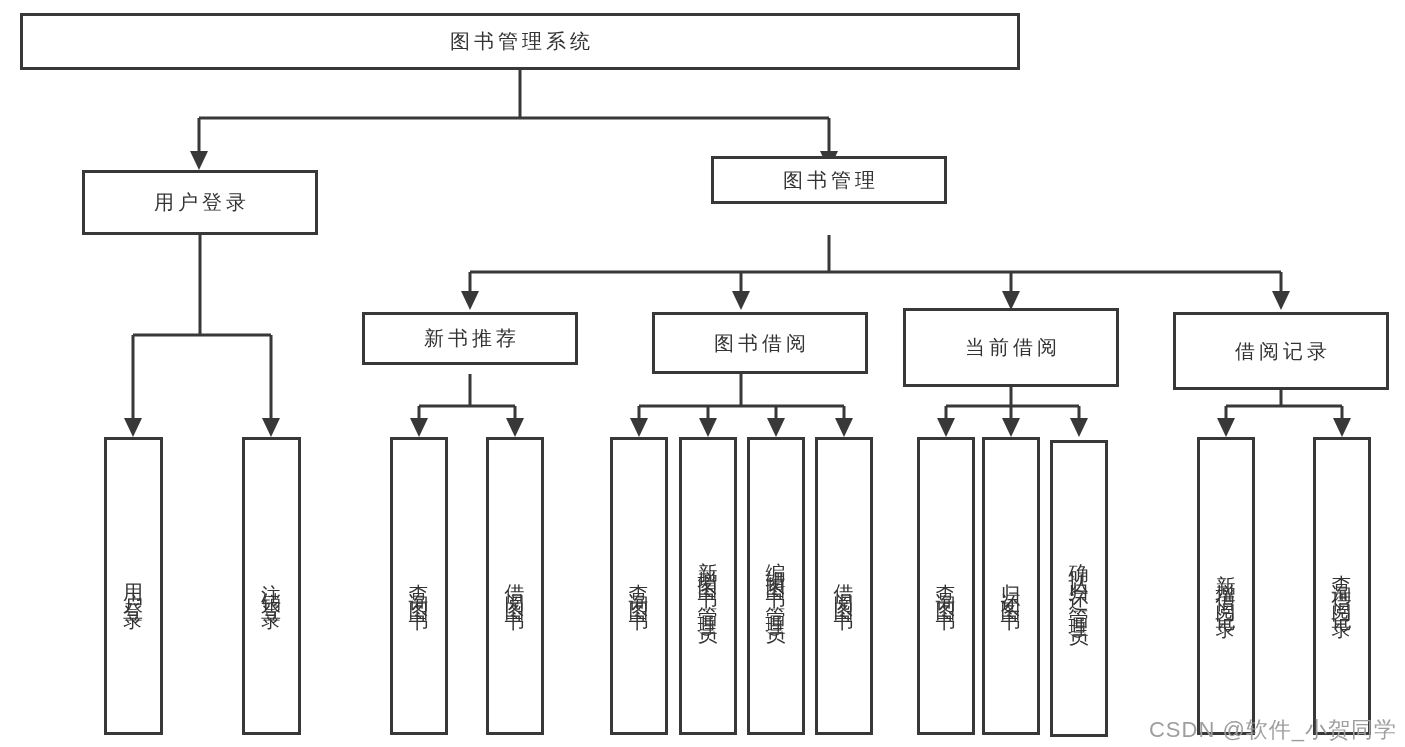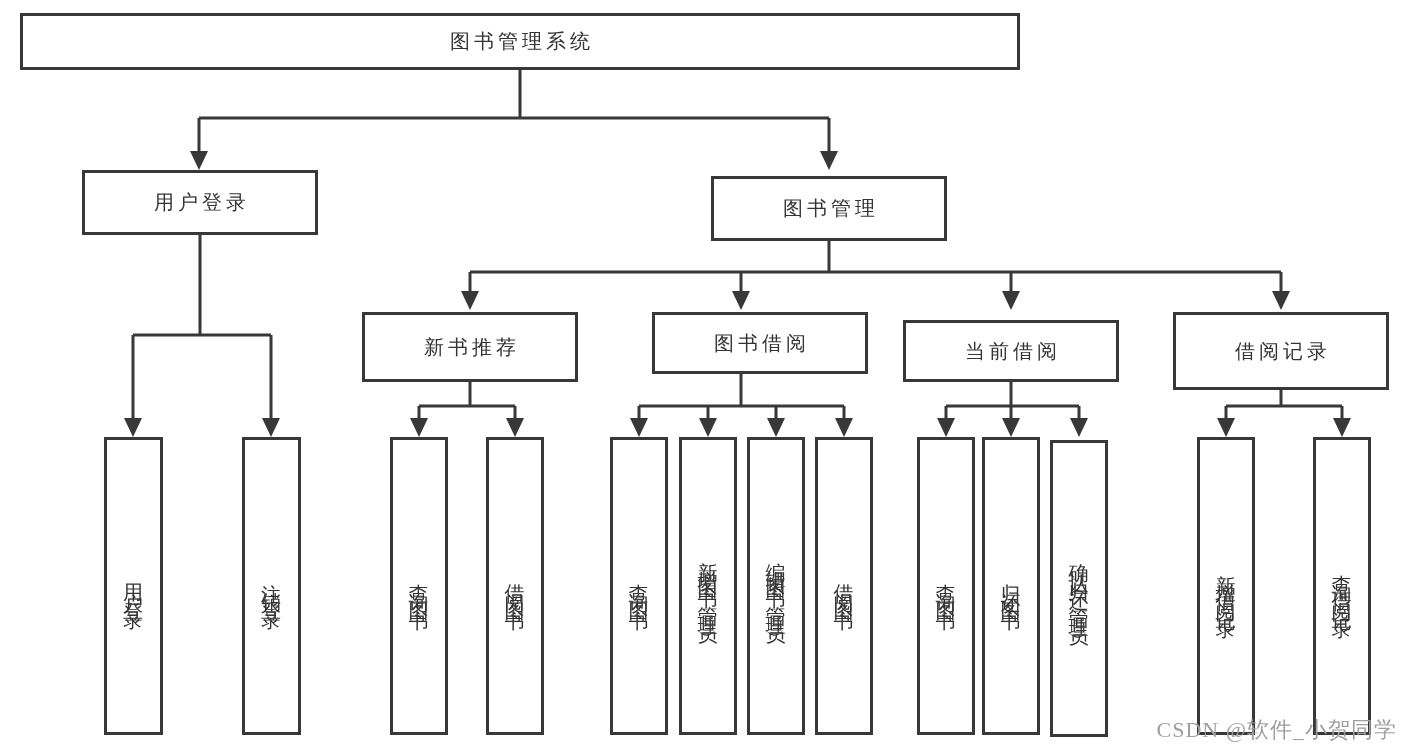--- a/index.html
+++ b/index.html
@@ -50,21 +50,20 @@
     line-height:1;
     white-space:nowrap;
   }
   .watermark{
     position:absolute;
     right:8px;bottom:2px;
     color:var(--wm);
     font-size:22px;
     letter-spacing:1px;
     white-space:nowrap;
-    font-family:Liberation Serif, serif;
   }
 </style>
 </head>
 <body>
 
 <div class="stage">
 
   <svg class="connector-layer" viewBox="0 0 1405 747" xmlns="http://www.w3.org/2000/svg" aria-hidden="true">
 
     <path d="M520 69 V118 M199 118 H829 M199 118 V151 M829 118 V151"></path>
@@ -97,25 +96,25 @@
     <polygon points="1070,418 1088,418 1079,437"></polygon>
 
     <path d="M1281 374 V406 M1226 406 H1342 M1226 406 V418 M1342 406 V418"></path>
     <polygon points="1217,418 1235,418 1226,437"></polygon>
     <polygon points="1333,418 1351,418 1342,437"></polygon>
   </svg>
 
   <div class="hbox" style="left:20px;top:13px;width:1000px;height:57px">图书管理系统</div>
 
   <div class="hbox" style="left:82px;top:170px;width:236px;height:65px">用户登录</div>
-  <div class="hbox" style="left:711px;top:176px;width:236px;height:65px">图书管理</div>
+  <div class="hbox" style="left:711px;top:156px;width:236px;height:48px">图书管理</div>
 
-  <div class="hbox" style="left:362px;top:312px;width:216px;height:70px">新书推荐</div>
+  <div class="hbox" style="left:362px;top:312px;width:216px;height:53px">新书推荐</div>
   <div class="hbox" style="left:652px;top:312px;width:216px;height:62px">图书借阅</div>
-  <div class="hbox" style="left:903px;top:320px;width:216px;height:62px">当前借阅</div>
+  <div class="hbox" style="left:903px;top:308px;width:216px;height:79px">当前借阅</div>
   <div class="hbox" style="left:1173px;top:312px;width:216px;height:78px">借阅记录</div>
 
   <div class="vbox" style="left:104px;top:437px;width:59px;height:298px">用户登录</div>
   <div class="vbox" style="left:242px;top:437px;width:59px;height:298px">注销登录</div>
 
   <div class="vbox" style="left:390px;top:437px;width:58px;height:298px">查询图书</div>
   <div class="vbox" style="left:486px;top:437px;width:58px;height:298px">借阅图书</div>
 
   <div class="vbox" style="left:610px;top:437px;width:58px;height:298px">查询图书</div>
   <div class="vbox" style="left:679px;top:437px;width:58px;height:298px">新增图书（管理员）</div>

